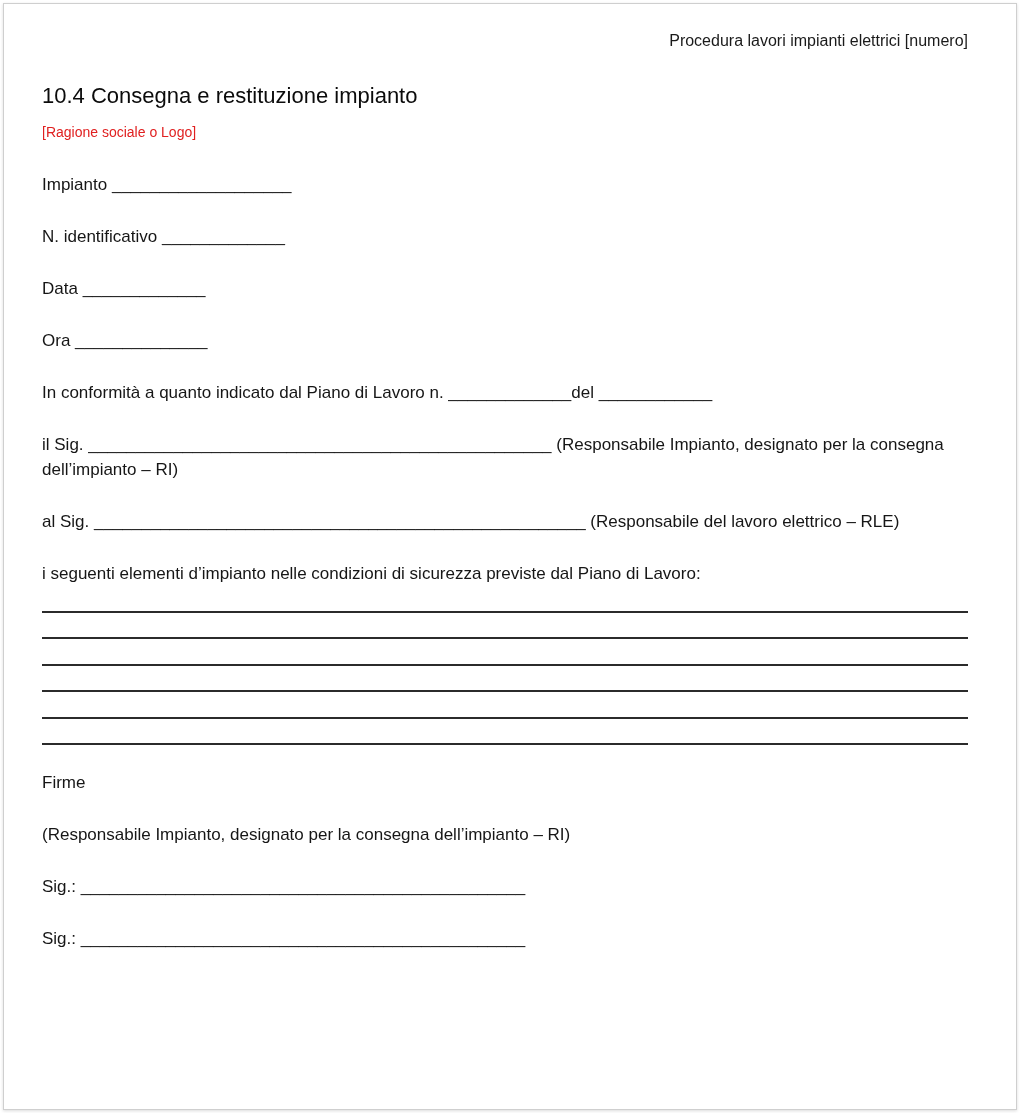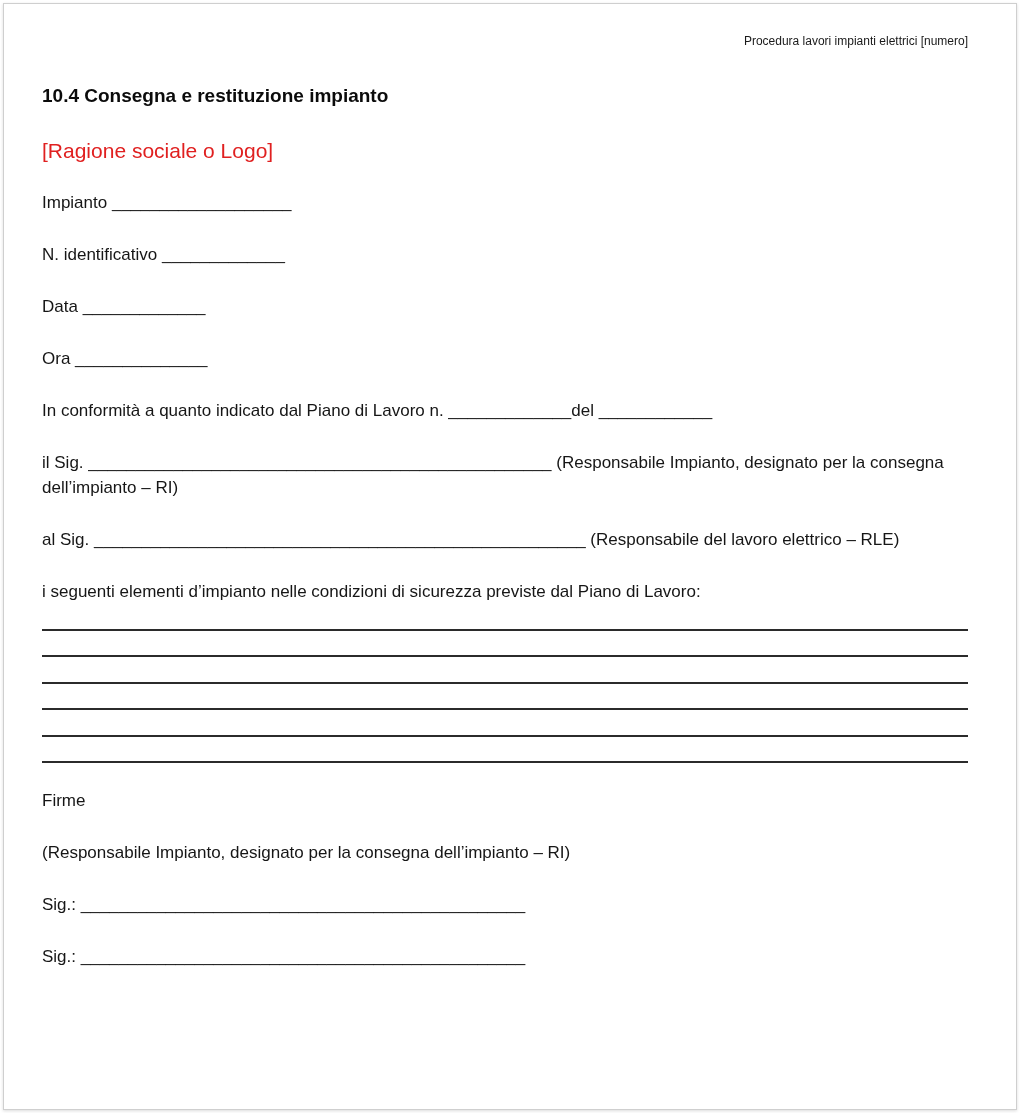--- a/index.html
+++ b/index.html
@@ -14,34 +14,34 @@
     inset: 3px;
     background: #ffffff;
     border: 1px solid #cfcfcf;
     box-shadow: 0 1px 3px rgba(0,0,0,0.14);
     padding: 28px 48px 0 38px;
     color: #161616;
     overflow: hidden;
   }
   .doc-header {
     text-align: right;
-    font-size: 12px;
+    font-size: 16px;
     line-height: 18px;
     color: #1a1a1a;
   }
   .section-title {
     margin-top: 34px;
-    font-size: 19px;
+    font-size: 22px;
     line-height: 24px;
-    font-weight: bold;
+    font-weight: normal;
     color: #0b0b0b;
   }
   .company-placeholder {
-    margin-top: 30px;
-    font-size: 21px;
+    margin-top: 12px;
+    font-size: 14px;
     line-height: 25px;
   }
   p.line {
     margin-top: 27px;
     font-size: 17px;
     line-height: 25px;
     color: #161616;
     word-wrap: break-word;
   }
   p.bold { font-weight: bold; }

